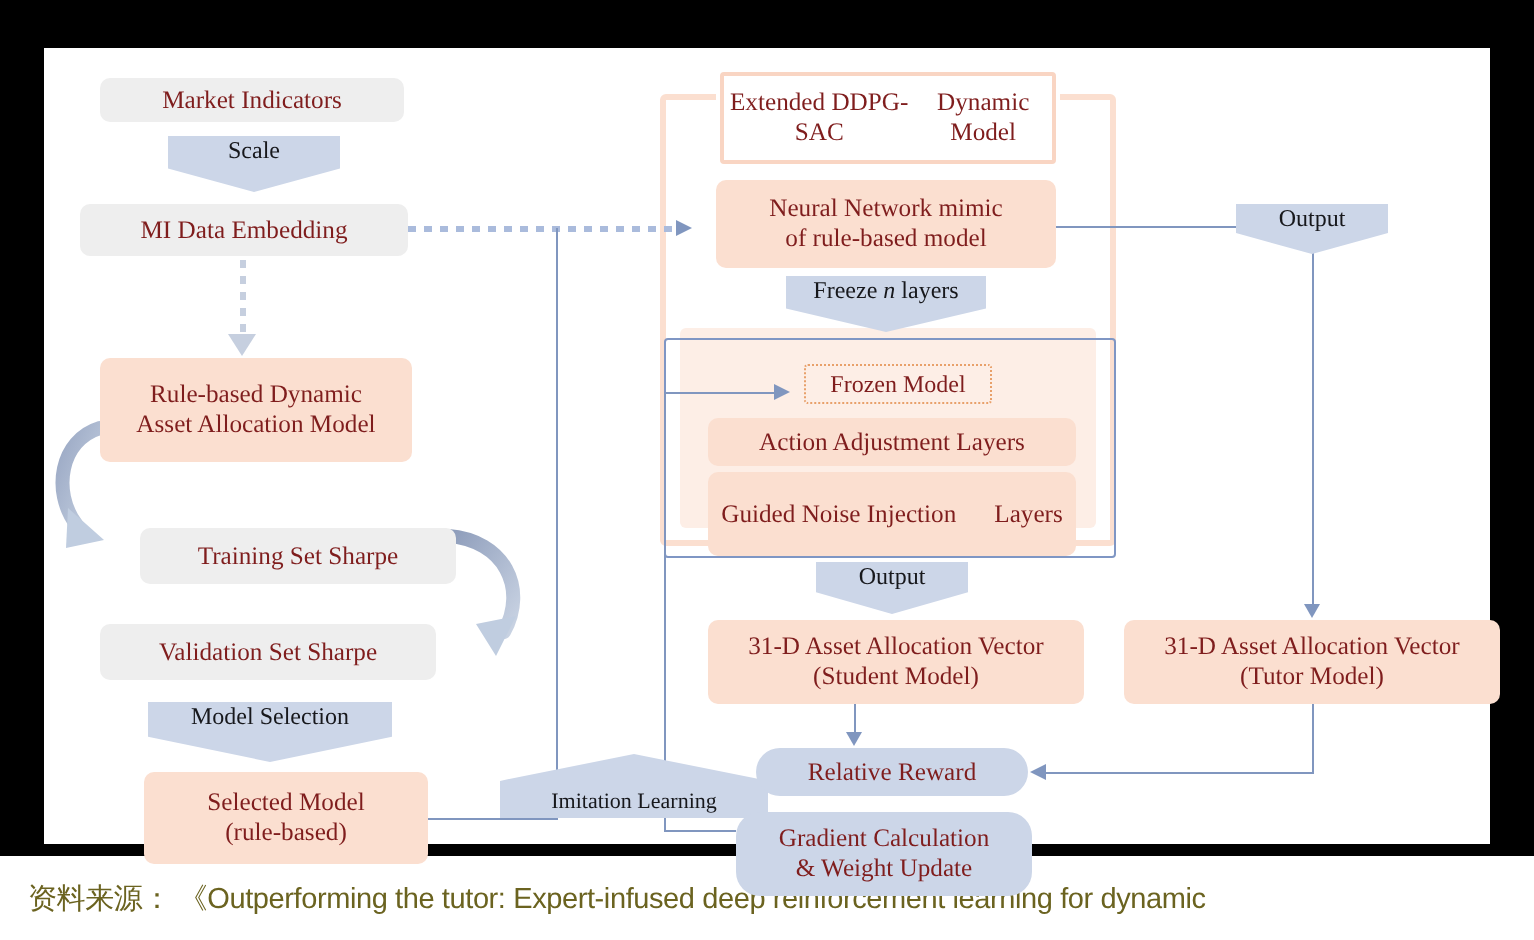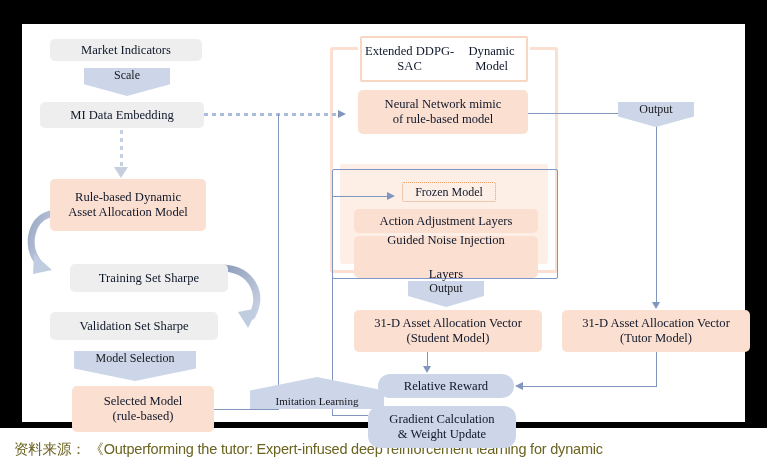--- a/index.html
+++ b/index.html
@@ -15,21 +15,21 @@
     display:flex;align-items:center;
   }
   #footer .ftxt{
     font-family:"Liberation Sans", sans-serif;
     font-size:14.5px;color:#6b6320;white-space:nowrap;padding-left:14px;letter-spacing:-0.2px;
   }
 
   
   .node{
     position:absolute;box-sizing:border-box;display:flex;align-items:center;justify-content:center;
-    text-align:center;line-height:1.18;font-size:12.6px;color:#0f172a;border-radius:5px;
+    text-align:center;line-height:1.18;font-size:12.6px;color:#7f1d1d;border-radius:5px;
     z-index:6;
   }
   .n-gray{background:#eeeeee;}
   .n-pink{background:#fbdfd0;}
   .n-blue{background:#ccd6e8;border-radius:12px;}
   .n-white-pinkborder{background:#ffffff;border:2px solid #f9d5c3;border-radius:2px;}
   .n-dotted{background:transparent;border:1.6px dotted #e8a06a;border-radius:2px;font-size:12px;}
 
   
   .chev{
@@ -169,30 +169,33 @@
     <div class="node n-white-pinkborder" style="left:338px;top:12px;width:168px;height:46px;flex-direction:row;z-index:7;">
       <span>Extended DDPG-SAC</span>
       <span>Dynamic Model</span>
     </div>
 
     <div class="node n-pink" style="left:336px;top:66px;width:170px;height:44px;flex-direction:column;">
       <span>Neural Network mimic</span>
       <span>of rule-based model</span>
     </div>
 
+    <div class="chev" style="left:371px;top:114px;width:100px;height:28px;">
+      <span><span>Freeze </span><i>n</i><span> layers</span></span>
+    </div>
 
     <div class="node n-dotted" style="left:380px;top:158px;width:94px;height:20px;z-index:7;">
       <span>Frozen Model</span>
     </div>
 
     <div class="node n-pink" style="left:332px;top:185px;width:184px;height:24px;z-index:7;">
       <span>Action Adjustment Layers</span>
     </div>
 
-    <div class="node n-pink" style="left:332px;top:212px;width:184px;height:42px;flex-direction:column;z-index:7;gap:19px;">
+    <div class="node n-pink" style="left:332px;top:212px;width:184px;height:42px;z-index:7;gap:19px;">
       <span>Guided Noise Injection</span>
       <span>Layers</span>
     </div>
 
     <div class="chev" style="left:386px;top:257px;width:76px;height:26px;">
       <span>Output</span>
     </div>
 
     <div class="node n-pink" style="left:332px;top:286px;width:188px;height:42px;flex-direction:column;">
       <span>31-D Asset Allocation Vector</span>

